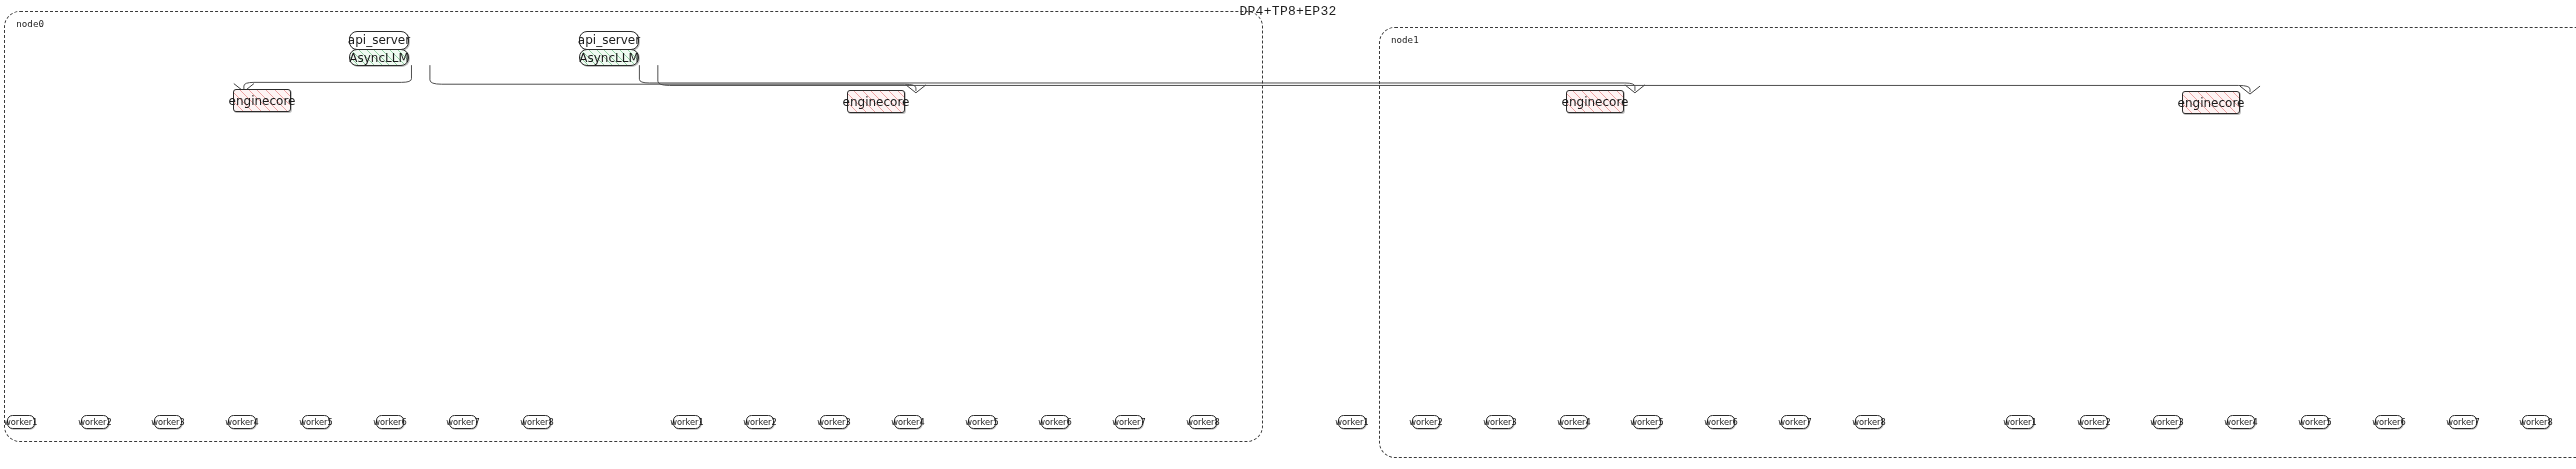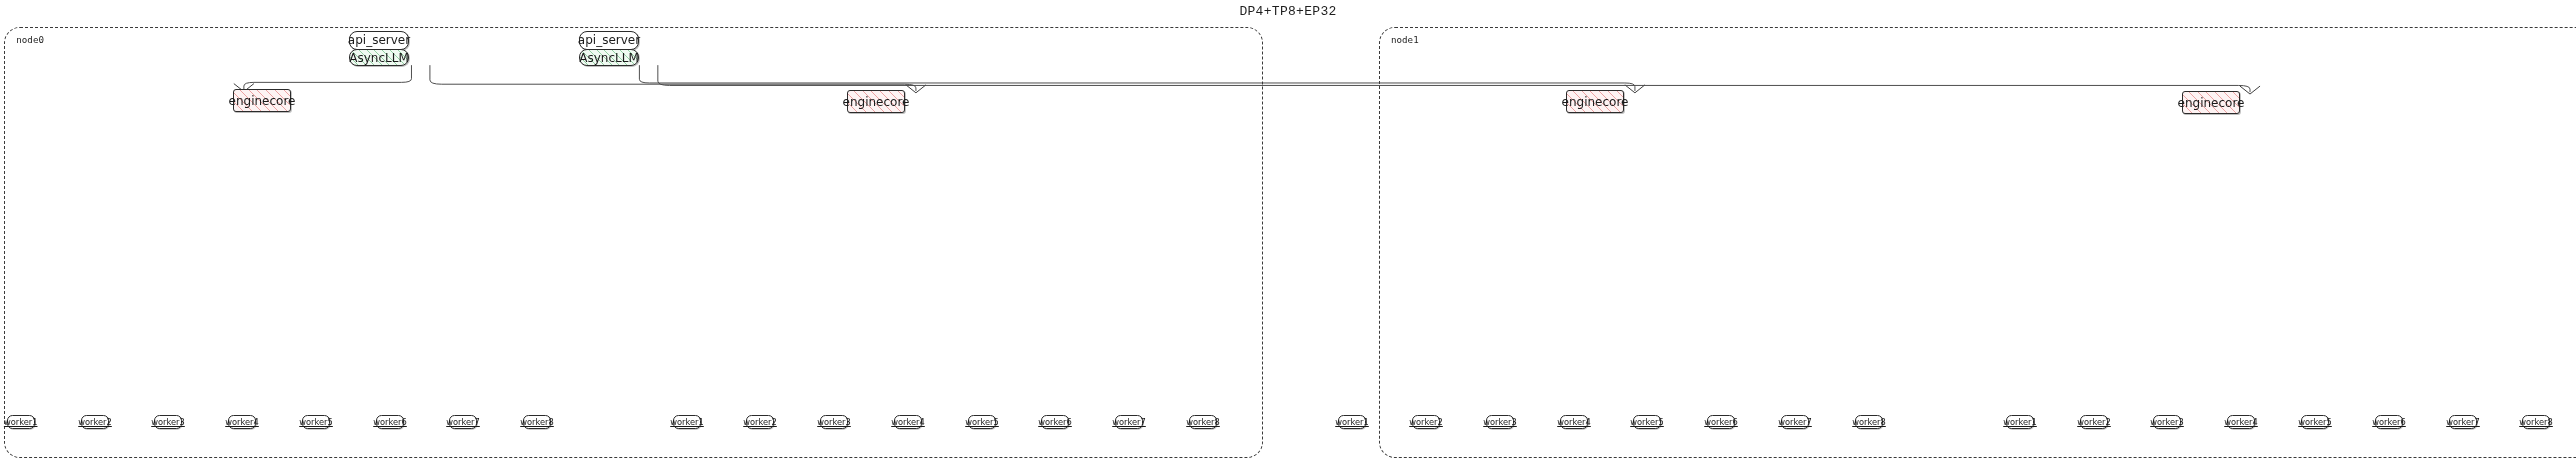--- a/index.html
+++ b/index.html
@@ -91,21 +91,20 @@
         rgba(225, 110, 110, 0.60) 0.7px,
         rgba(0,0,0,0) 0.7px,
         rgba(0,0,0,0) 6.2px);
   }
 
   
   .worker-box {
     border-radius: 5.5px;
     font-size: 8.3px;
     box-shadow: 0.7px 0.7px 0 rgba(40,40,40,0.32);
-    text-decoration: underline;
   }
 
   
   #edge-layer {
     position: absolute;
     left: 0;
     top: 0;
     width: 2576px;
     height: 469px;
     pointer-events: none;
@@ -134,21 +133,21 @@
   <path d="M698.00,106 L698.00,130 Q698.00,137 717.09,137 L1469.62,137 Q1488.70,137 1488.70,143 L1488.70,148" stroke-width="1.6"></path>
   <path class="arrowhead" d="M1472.34,138 L1488.70,151 L1505.06,138" stroke-width="1.6"></path>
 
   <path d="M1038.82,106 L1038.82,129 Q1038.82,135 1055.18,135 L2642.04,135 Q2658.40,135 2658.40,141 L2658.40,148" stroke-width="1.6"></path>
   <path class="arrowhead" d="M2642.04,138 L2658.40,151 L2674.76,138" stroke-width="1.6"></path>
 
   <path d="M1068.81,106 L1068.81,132 Q1068.81,139 1087.90,139 L3639.96,139 Q3659.05,139 3659.05,145 L3659.05,150" stroke-width="1.6"></path>
   <path class="arrowhead" d="M3642.69,140 L3659.05,153 L3675.41,140" stroke-width="1.6"></path>
 </svg>
 
-<div class="node-container" id="node0-container" style="left:4.3px; top:27px; width:1259px; height:431px;">
+<div class="node-container" id="node0-container" style="left:4.3px; top:11px; width:1259px; height:431px;">
   <div class="node-label">node0</div>
 </div>
 
 <div class="gbox api-box" style="left: 349px; top: 31px; width: 60px; height: 18.5px;">api_server</div>
 <div class="gbox async-box" style="left: 349px; top: 49px; width: 60px; height: 17px;">AsyncLLM</div>
 
 <div class="gbox api-box" style="left: 579px; top: 31px; width: 60px; height: 18.5px;">api_server</div>
 <div class="gbox async-box" style="left: 579px; top: 49px; width: 60px; height: 17px;">AsyncLLM</div>
 
 <div class="gbox engine-box" style="left: 233px; top: 89px; width: 58px; height: 23px;">enginecore</div>

